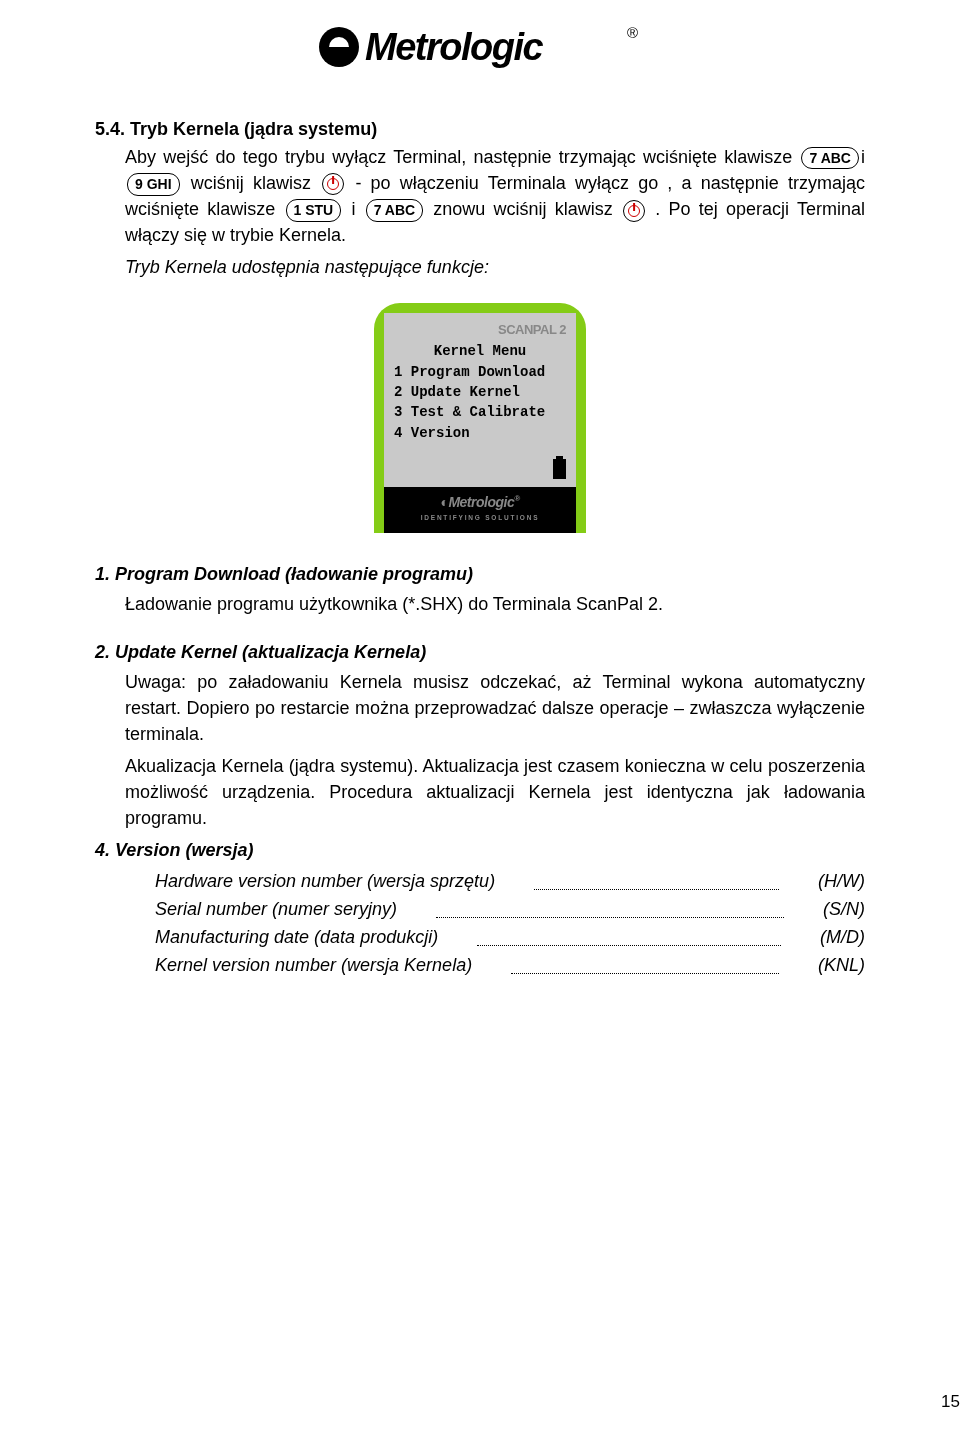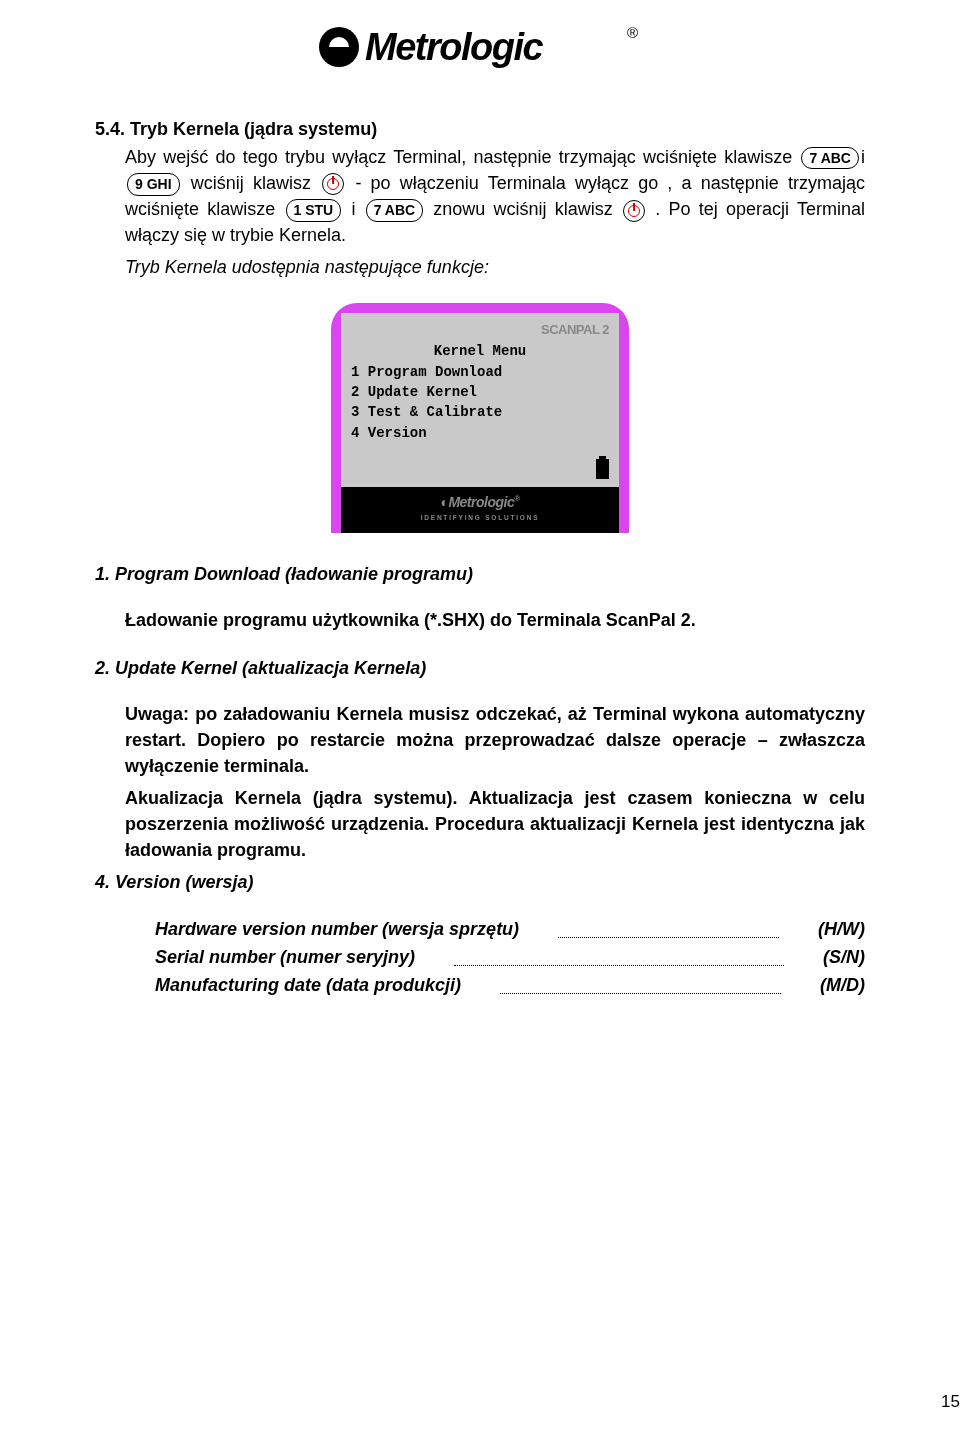--- a/index.html
+++ b/index.html
@@ -61,23 +61,23 @@
   }
   .power-sym::after {
     content: "";
     position: absolute;
     top: -3px; left: 50%;
     width: 1.8px; height: 8px;
     background: #cc0000;
     transform: translateX(-50%);
   }
   .device-frame {
-    width: 298px;
+    width: 212px;
     margin: 22px auto 28px auto;
-    background: #d946ef;
+    background: #84cc16;
     border-radius: 26px 26px 0 0;
     padding: 10px 10px 0 10px;
   }
   .screen {
     background: #c9c9c9;
     padding: 8px 10px 44px 10px;
     font-family: "Courier New", monospace;
     font-size: 14px;
     font-weight: bold;
     color: #000;
@@ -128,24 +128,23 @@
     margin-top: 1px;
   }
   .item {
     margin-top: 22px;
   }
   .item-title {
     font-style: italic;
     font-weight: bold;
   }
   .item-body {
-    margin-top: 20px;
+    margin-top: 4px;
     padding-left: 30px;
     text-align: justify;
-    font-weight: bold;
   }
   .item-body p { margin-bottom: 6px; }
   .info-list {
     padding-left: 30px;
     font-style: italic;
   }
   .info-row {
     display: flex;
     margin-bottom: 2px;
     gap: 36px;
@@ -250,19 +249,24 @@
         <div class="info-row">
           <span class="info-label">Serial number (numer seryjny)</span>
           <span class="info-dots"></span>
           <span class="info-code">(S/N)</span>
         </div>
         <div class="info-row">
           <span class="info-label">Manufacturing date (data produkcji)</span>
           <span class="info-dots"></span>
           <span class="info-code">(M/D)</span>
         </div>
+        <div class="info-row">
+          <span class="info-label">Kernel version number (wersja Kernela)</span>
+          <span class="info-dots"></span>
+          <span class="info-code">(KNL)</span>
+        </div>
       </div>
     </div>
   </div>
 
 </div>
 
 <div class="page-num">15</div>
 
 </body></html>

